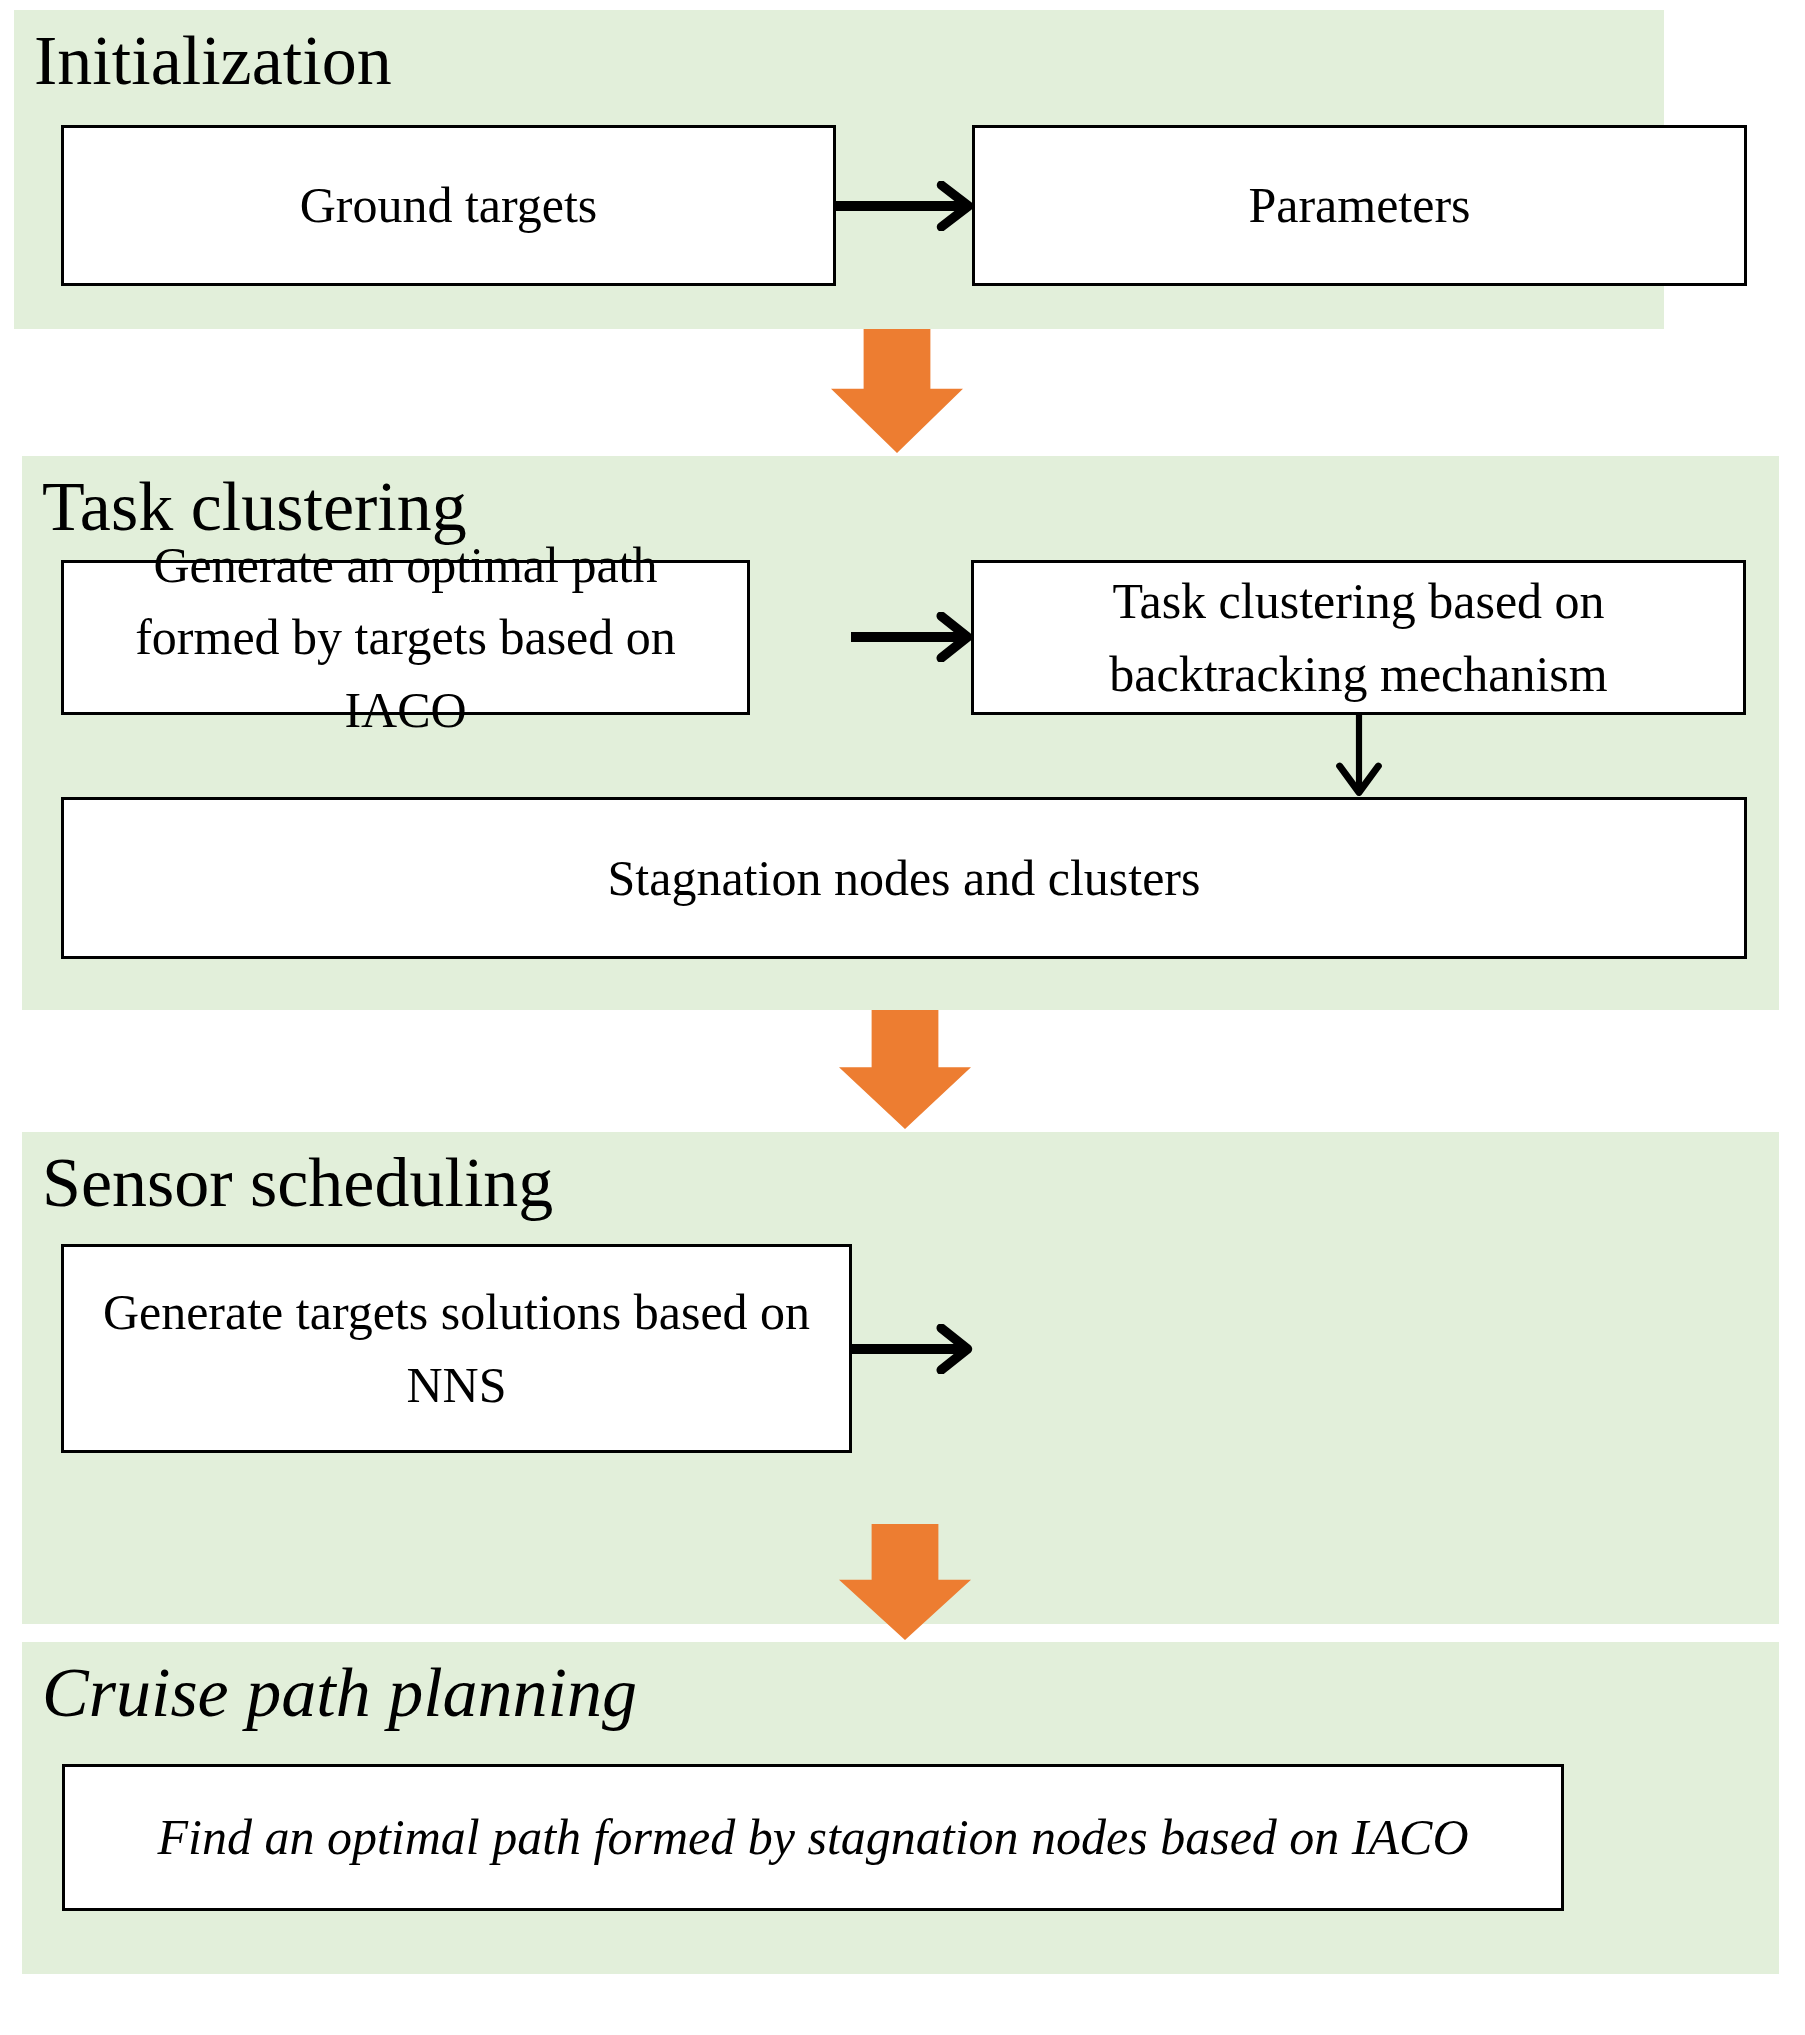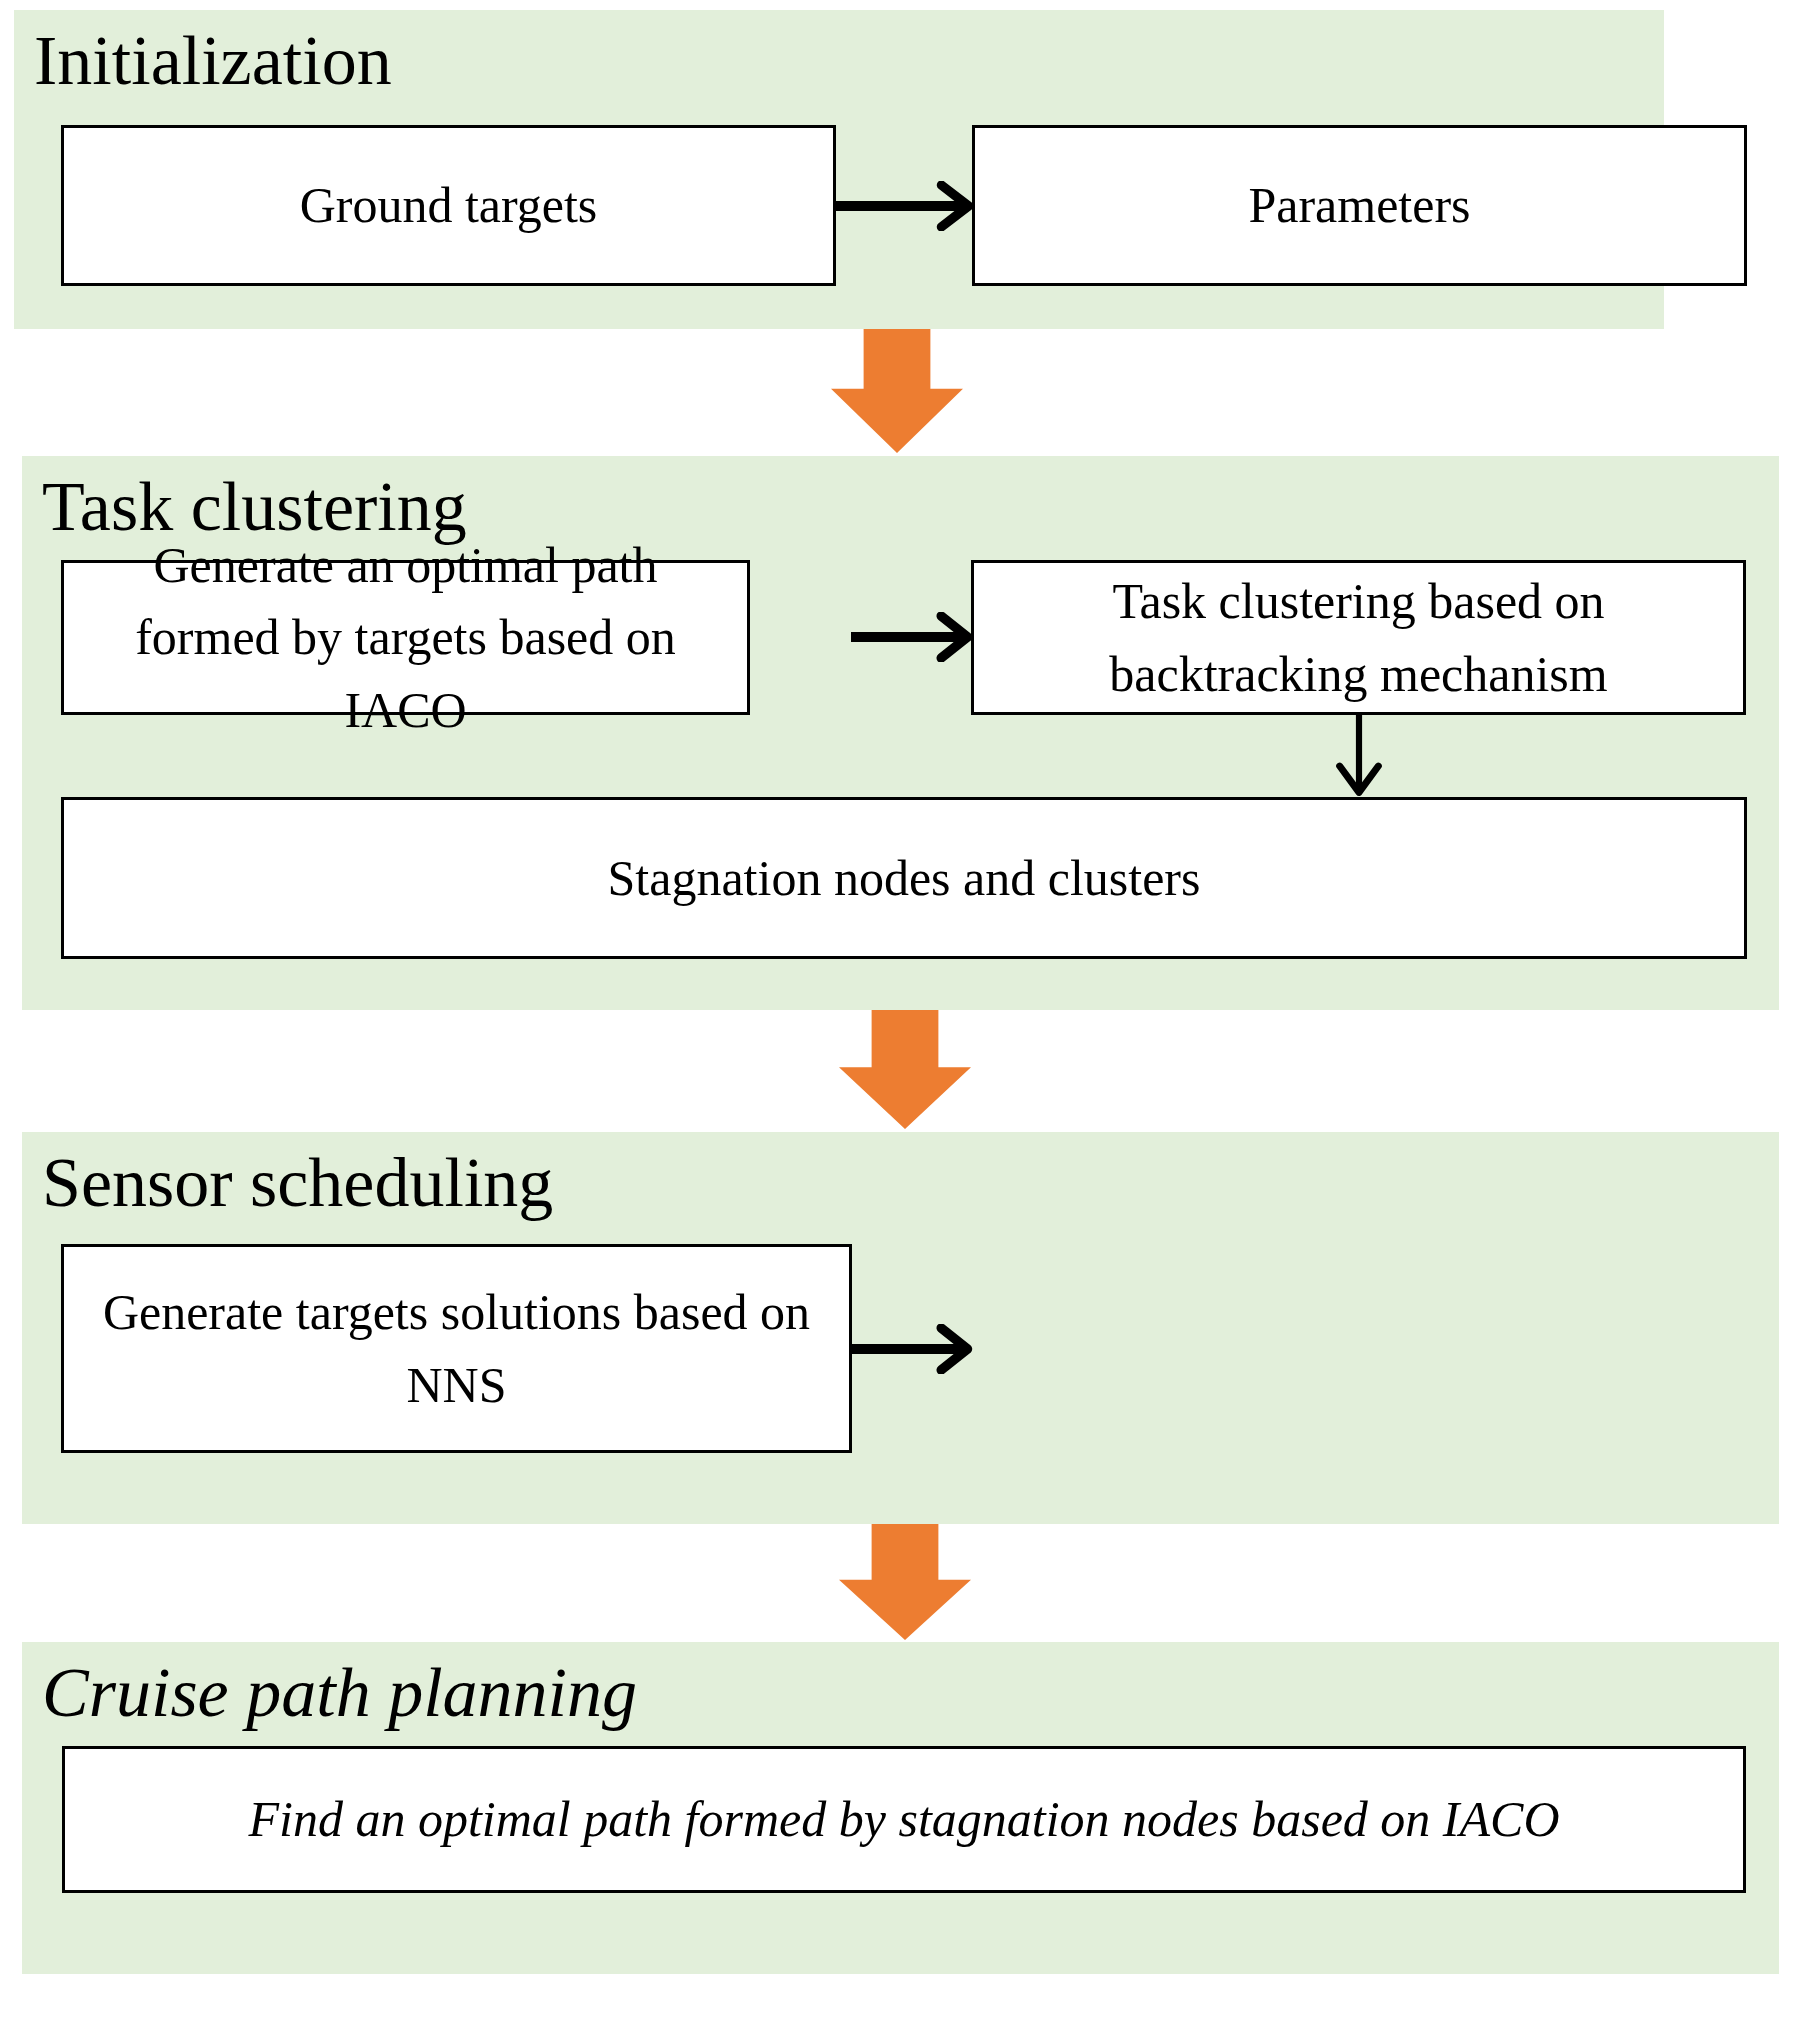--- a/index.html
+++ b/index.html
@@ -90,33 +90,33 @@
 
   <svg class="connector" style="left:1334px;top:715px;" width="50" height="82" viewBox="0 0 64 106">
     <line x1="32" y1="0" x2="32" y2="98" stroke-width="8"></line>
     <polyline points="7,66 32,100 57,66" stroke-width="9" stroke-linecap="round" stroke-linejoin="round"></polyline>
   </svg>
 
   <svg class="flow-arrow" style="left:839px;top:1010px;" width="132" height="119" viewBox="0 0 170 158" preserveAspectRatio="none">
     <polygon points="42,0 128,0 128,76 170,76 85,158 0,76 42,76"></polygon>
   </svg>
 
-  <section class="panel" style="left:22px;top:1132px;width:1757px;height:392px;">
+  <section class="panel" style="left:22px;top:1132px;width:1757px;height:492px;">
     <h2 class="panel-title">Sensor scheduling</h2>
     <div class="node" style="left:39px;top:112px;width:791px;height:209px;">Generate targets solutions based on NNS</div>
   </section>
 
   <svg class="connector" style="left:851px;top:1324px;" width="122" height="50" viewBox="0 0 157 64">
     <line x1="0" y1="32" x2="147" y2="32" stroke-width="13"></line>
     <polyline points="116,5 150,32 116,59" stroke-width="12" stroke-linecap="round" stroke-linejoin="round"></polyline>
   </svg>
 
   <svg class="flow-arrow" style="left:839px;top:1524px;" width="132" height="116" viewBox="0 0 170 158" preserveAspectRatio="none">
     <polygon points="42,0 128,0 128,76 170,76 85,158 0,76 42,76"></polygon>
   </svg>
 
   <section class="panel" style="left:22px;top:1642px;width:1757px;height:332px;font-style:italic;">
     <h2 class="panel-title">Cruise path planning</h2>
-    <div class="node" style="left:40px;top:104px;width:1684px;height:147px;">Find an optimal path formed by stagnation nodes based on IACO</div>
+    <div class="node" style="left:40px;top:122px;width:1502px;height:147px;">Find an optimal path formed by stagnation nodes based on IACO</div>
   </section>
 
 </div>
 
 
 </body></html>

